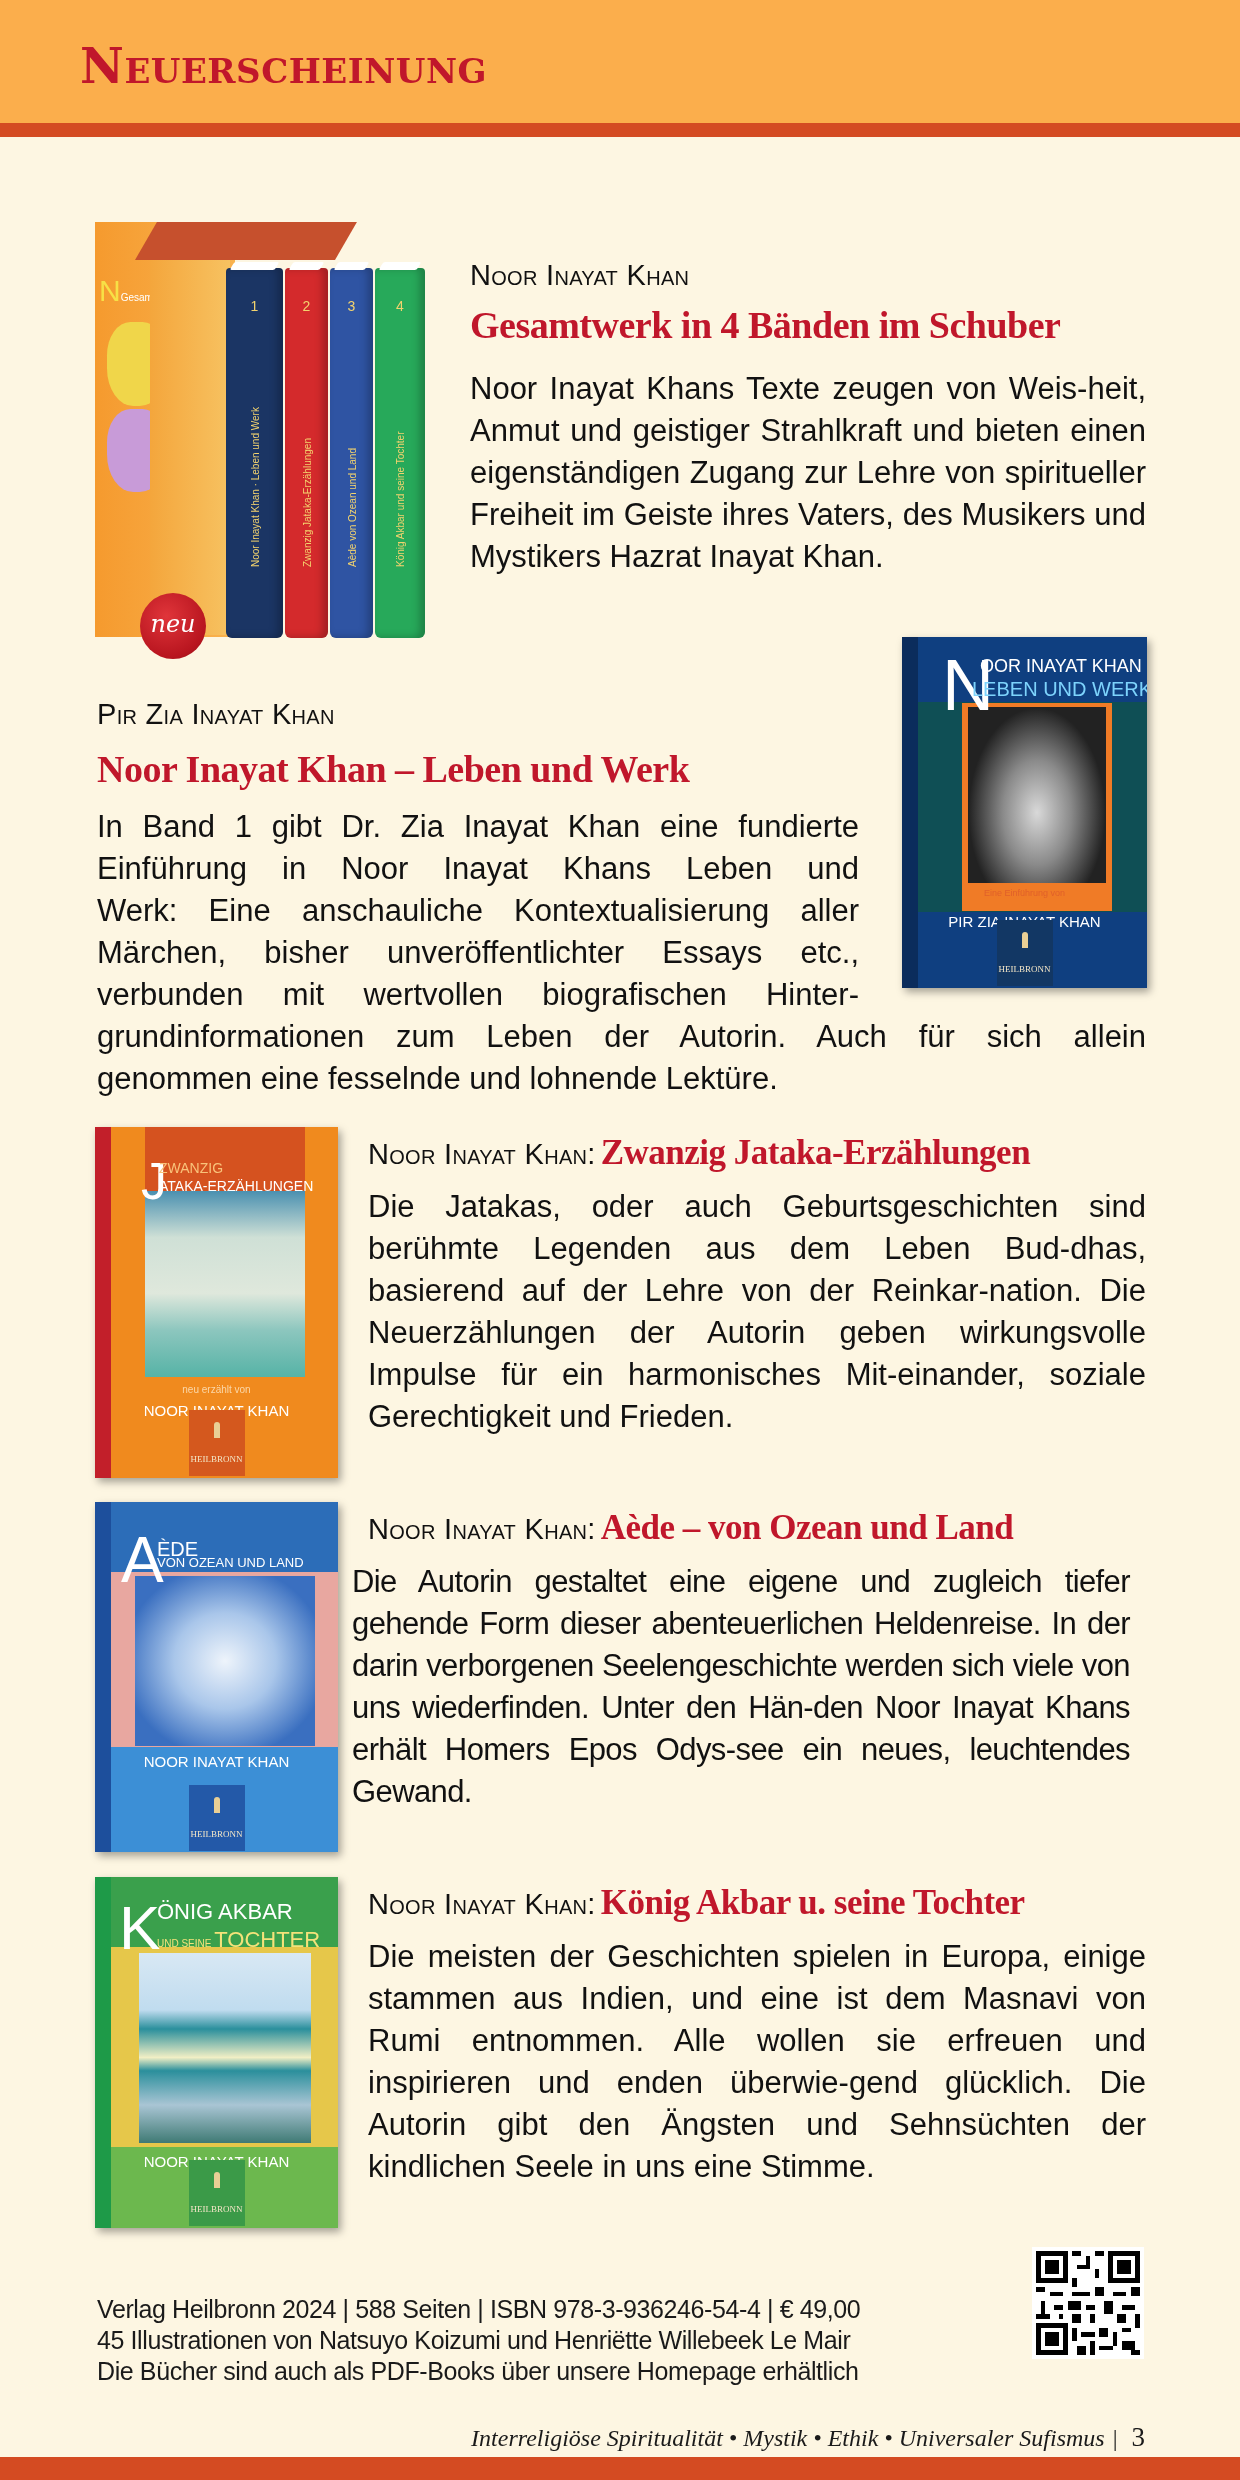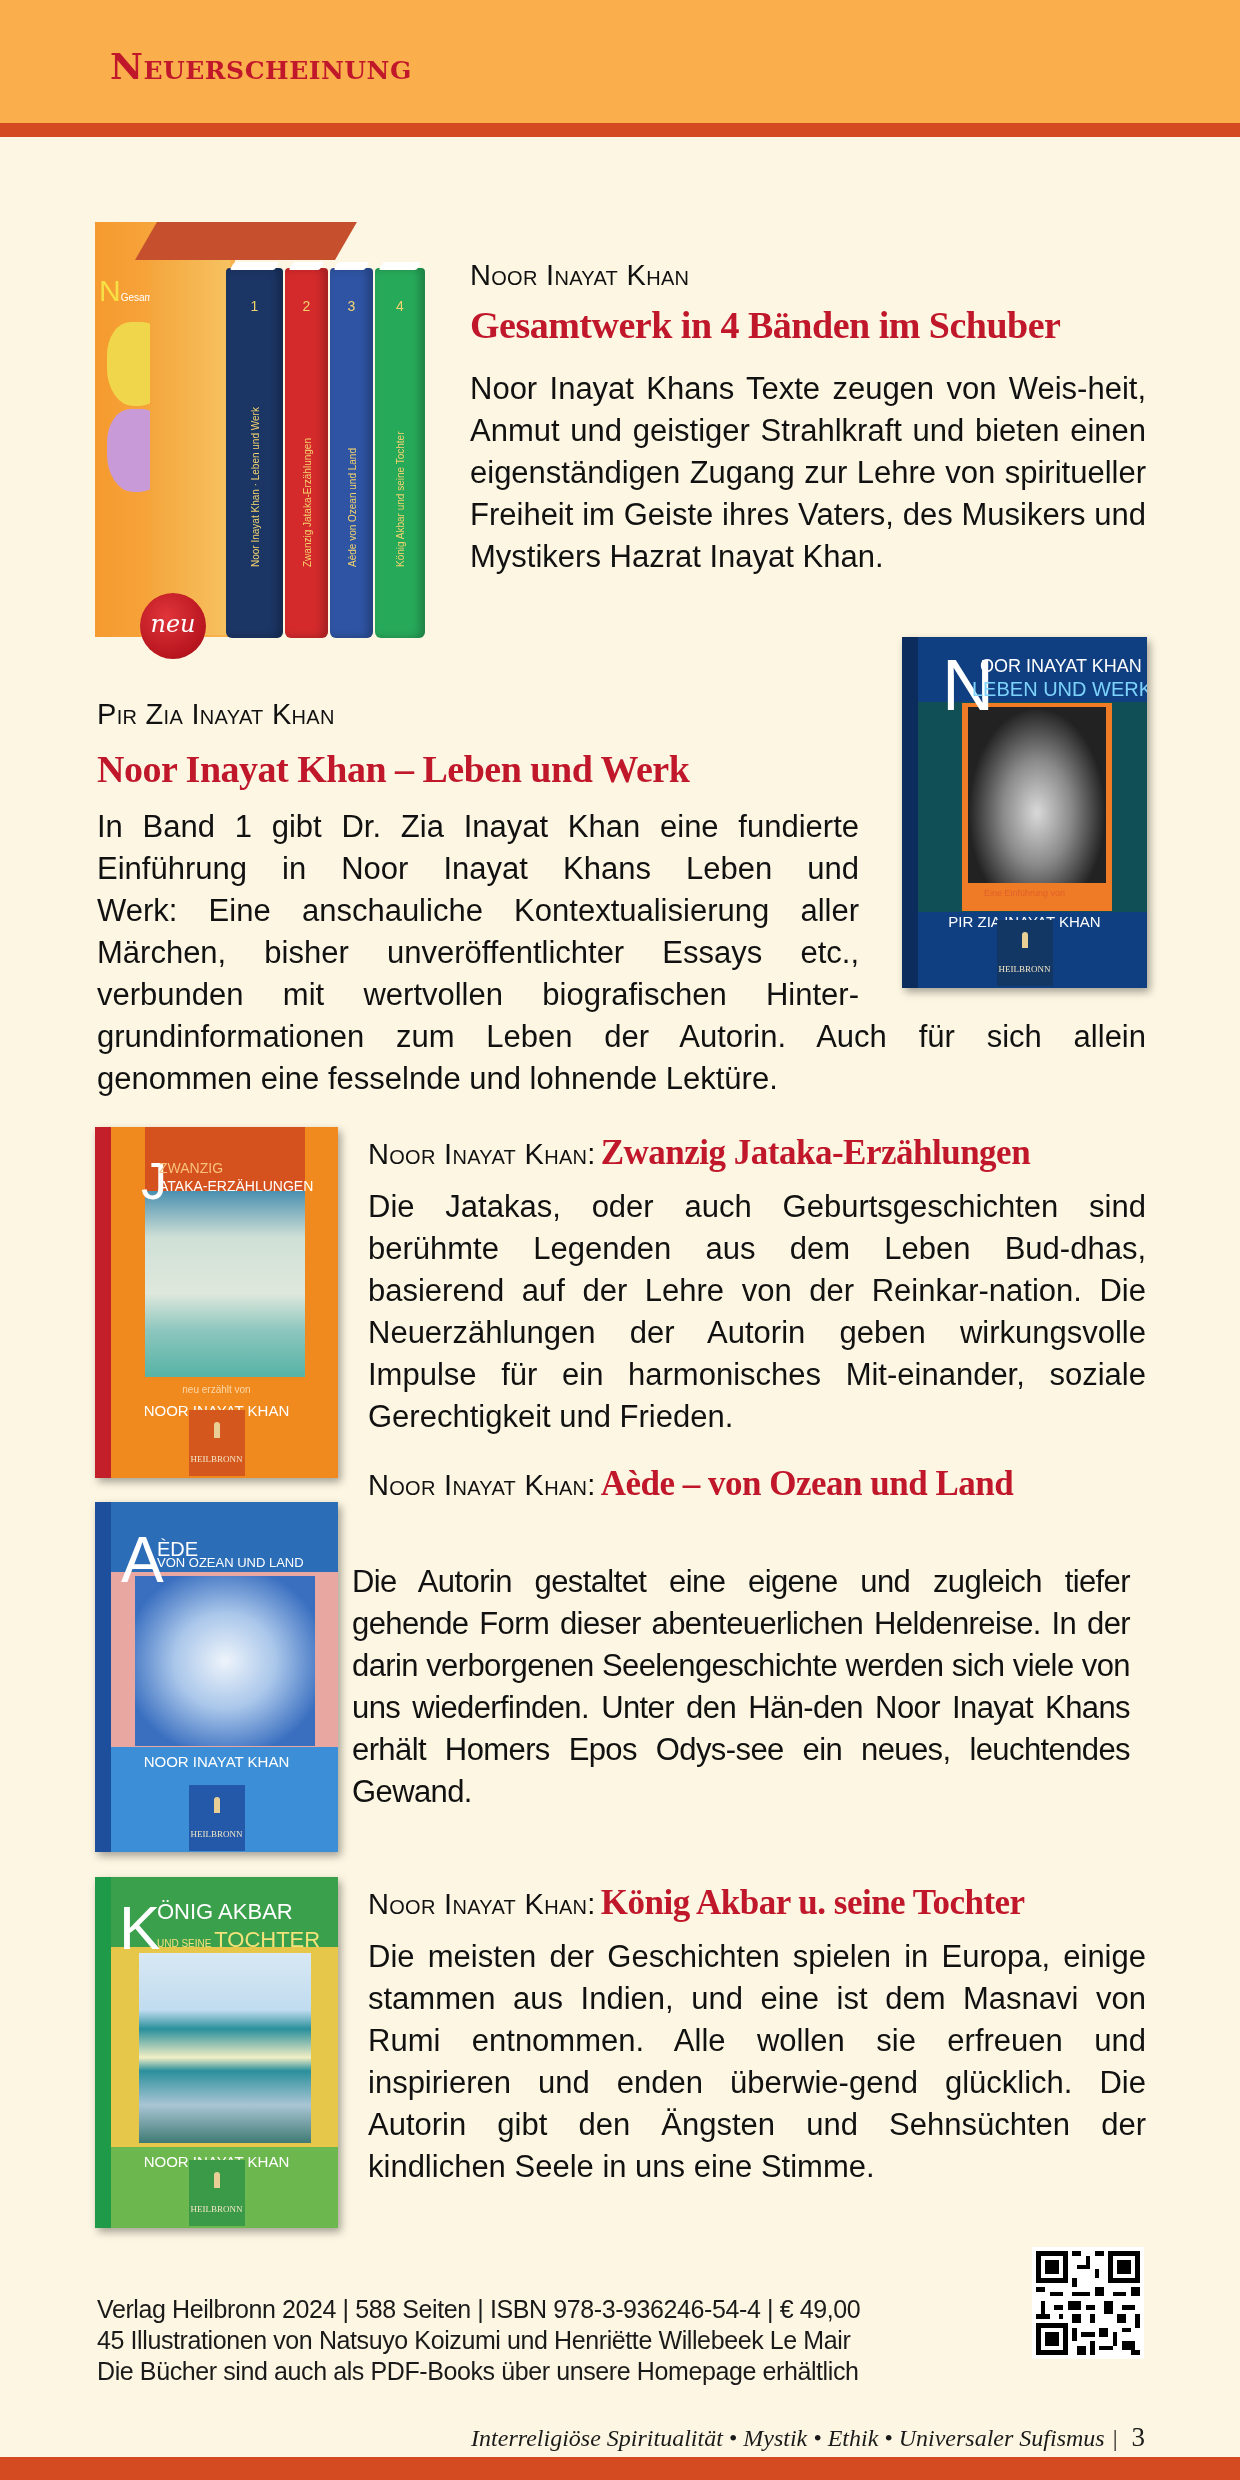--- a/index.html
+++ b/index.html
@@ -1,22 +1,22 @@
 <!DOCTYPE html>
 <html><head>
 <meta charset="utf-8">
 <style>
   html, body { margin:0; padding:0; }
   body { width:1240px; height:2480px; position:relative; background:#fdf6e2; overflow:hidden;
          font-family:"DejaVu Sans", sans-serif; color:#1a1a1a; }
   .abs { position:absolute; }
   .header-band { left:0; top:0; width:1240px; height:123px; background:#fbae4c; }
   .header-stripe { left:0; top:123px; width:1240px; height:14px; background:#d44b22; }
-  .header-title { left:110px; top:44px; font-family:"DejaVu Serif", serif; font-weight:bold; color:#c0172b;
-                  font-size:36px; font-variant:small-caps; letter-spacing:0.5px; line-height:44px; }
+  .header-title { left:80px; top:44px; font-family:"DejaVu Serif", serif; font-weight:bold; color:#c0172b;
+                  font-size:48px; font-variant:small-caps; letter-spacing:0.5px; line-height:44px; }
   .footer-stripe { left:0; top:2457px; width:1240px; height:23px; background:#d44b22; }
   .footer-text { right:95px; top:2422px; font-family:"Liberation Serif", serif; font-style:italic;
                  font-size:24px; color:#1a1a1a; white-space:nowrap; }
   .footer-text .pg { font-style:normal; font-size:27px; margin-left:6px; }
   .footer-text .sep { font-style:normal; margin:0 8px; }
 
   .author { font-family:"Liberation Sans", sans-serif; font-variant:small-caps; font-size:29px; color:#111;
             line-height:34px; letter-spacing:0.3px; }
   .title { font-family:"Liberation Serif", serif; font-weight:bold; color:#c0172b; font-size:38px; line-height:46px;
            letter-spacing:-0.5px; }
@@ -158,21 +158,21 @@
   <div class="pic" style="left:40px;top:74px;width:180px;height:170px;background:radial-gradient(ellipse at 50% 50%, #eef4fb 0%, #a9c6ea 40%, #3a6fc0 80%);"></div>
   <div class="big" style="left:26px;top:26px;font-size:64px;">A</div>
   <div class="ttl" style="left:62px;top:22px;font-size:20px;margin-top:15px;">ÈDE</div>
   <div class="ttl" style="left:62px;top:54px;font-size:13px;">VON OZEAN UND LAND</div>
   <div class="auth" style="top:251px;">NOOR INAYAT KHAN</div>
   <div class="pub" style="top:283px;background:#2359a8;">
       <div class="mk"></div>
       <div class="t">HEILBRONN</div>
     </div>
 </div>
-<div class="abs" style="left:368px;top:1464px;white-space:nowrap;">
+<div class="abs" style="left:368px;top:1508px;white-space:nowrap;">
   <span class="author">Noor Inayat Khan:</span>
   <span class="inline-title">Aède – von Ozean und Land</span>
 </div>
 <div class="abs body-text" style="left:352px;top:1561px;width:778px;letter-spacing:-0.6px;">Die Autorin gestaltet eine eigene und zugleich tiefer gehende Form dieser abenteuerlichen Heldenreise. In der darin verborgenen Seelengeschichte werden sich viele von uns wiederfinden. Unter den Hän-den Noor Inayat Khans erhält Homers Epos Odys-see ein neues, leuchtendes Gewand.</div>
 
 <div class="cover" style="left:95px;top:1877px;width:243px;height:351px;background:#6cb84e;">
   <div class="spine" style="background:#1e9a48;"></div>
   <div class="pic" style="left:16px;top:0;right:0;height:70px;background:#3aa04c;"></div>
   <div class="pic" style="left:16px;top:70px;right:0;height:200px;background:#e6c74a;"></div>
   <div class="pic" style="left:44px;top:76px;width:172px;height:190px;background:linear-gradient(180deg,#d8e8f4 0%,#c0dcef 30%,#2a8f9c 40%,#f1efc5 55%,#2a8f9c 62%,#a9c5d4 80%,#3f7a74 100%);"></div>

